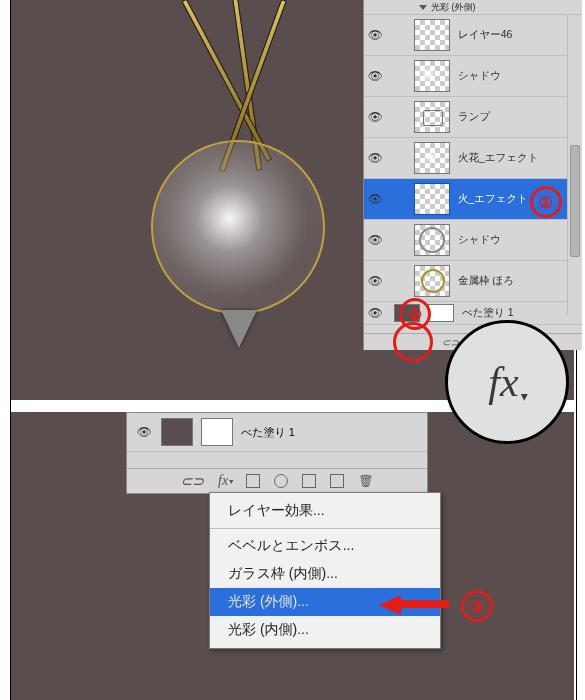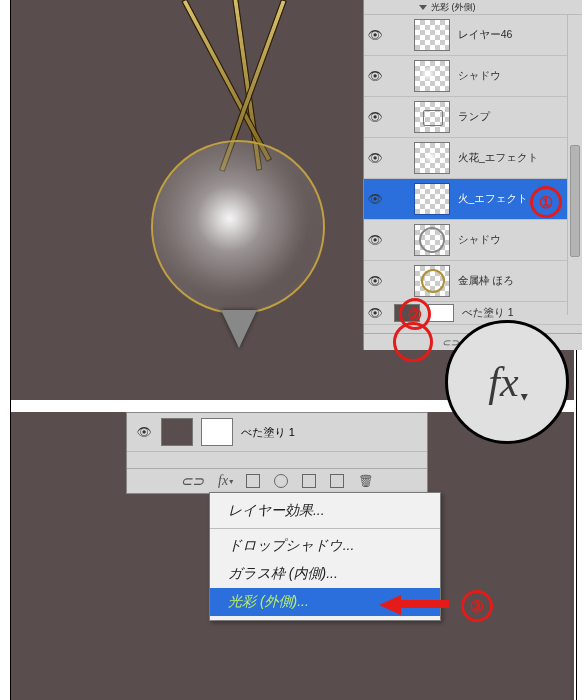--- a/index.html
+++ b/index.html
@@ -263,31 +263,30 @@
   
   .menu {
     position: absolute;
     left: 198px; top: 80px;
     width: 230px;
     background: #f1f1f1;
     border: 1px solid #7a7a7a;
     box-shadow: 2px 2px 4px rgba(0,0,0,0.35);
     padding: 4px 0;
     z-index: 5;
-    font-style: italic;
   }
   .menu .item {
     padding: 5px 18px;
     font-size: 14px;
     color: #222;
     white-space: nowrap;
   }
   .menu .item.sel {
     background: #2b6fdc;
-    color: #bef264;
+    color: #e5e5e5;
   }
   .menu hr {
     border: none;
     border-top: 1px solid #bdbdbd;
     margin: 3px 0;
   }
 
   
   .arrow3 {
     position: absolute;
@@ -452,23 +451,24 @@
       <span class="circ"></span>
       <span class="sq"></span>
       <span class="sq"></span>
       <span style="font-size:12px;">🗑</span>
     </div>
   </div>
 
   <div class="menu">
     <div class="item">レイヤー効果...</div>
     <hr>
-    <div class="item">ドロップシャドウ...</div>
+    <div class="item">ベベルとエンボス...</div>
     <div class="item">ガラス枠 (内側)...</div>
     <div class="item sel">光彩 (外側)...</div>
+    <div class="item">光彩 (内側)...</div>
   </div>
 
   <div class="arrow3">
     <div class="head"></div>
       <div class="shaft"></div>
   </div>
   <div class="anno-num" style="position:absolute; left:450px; top:178px;">
     <span>③</span>
   </div>
 

